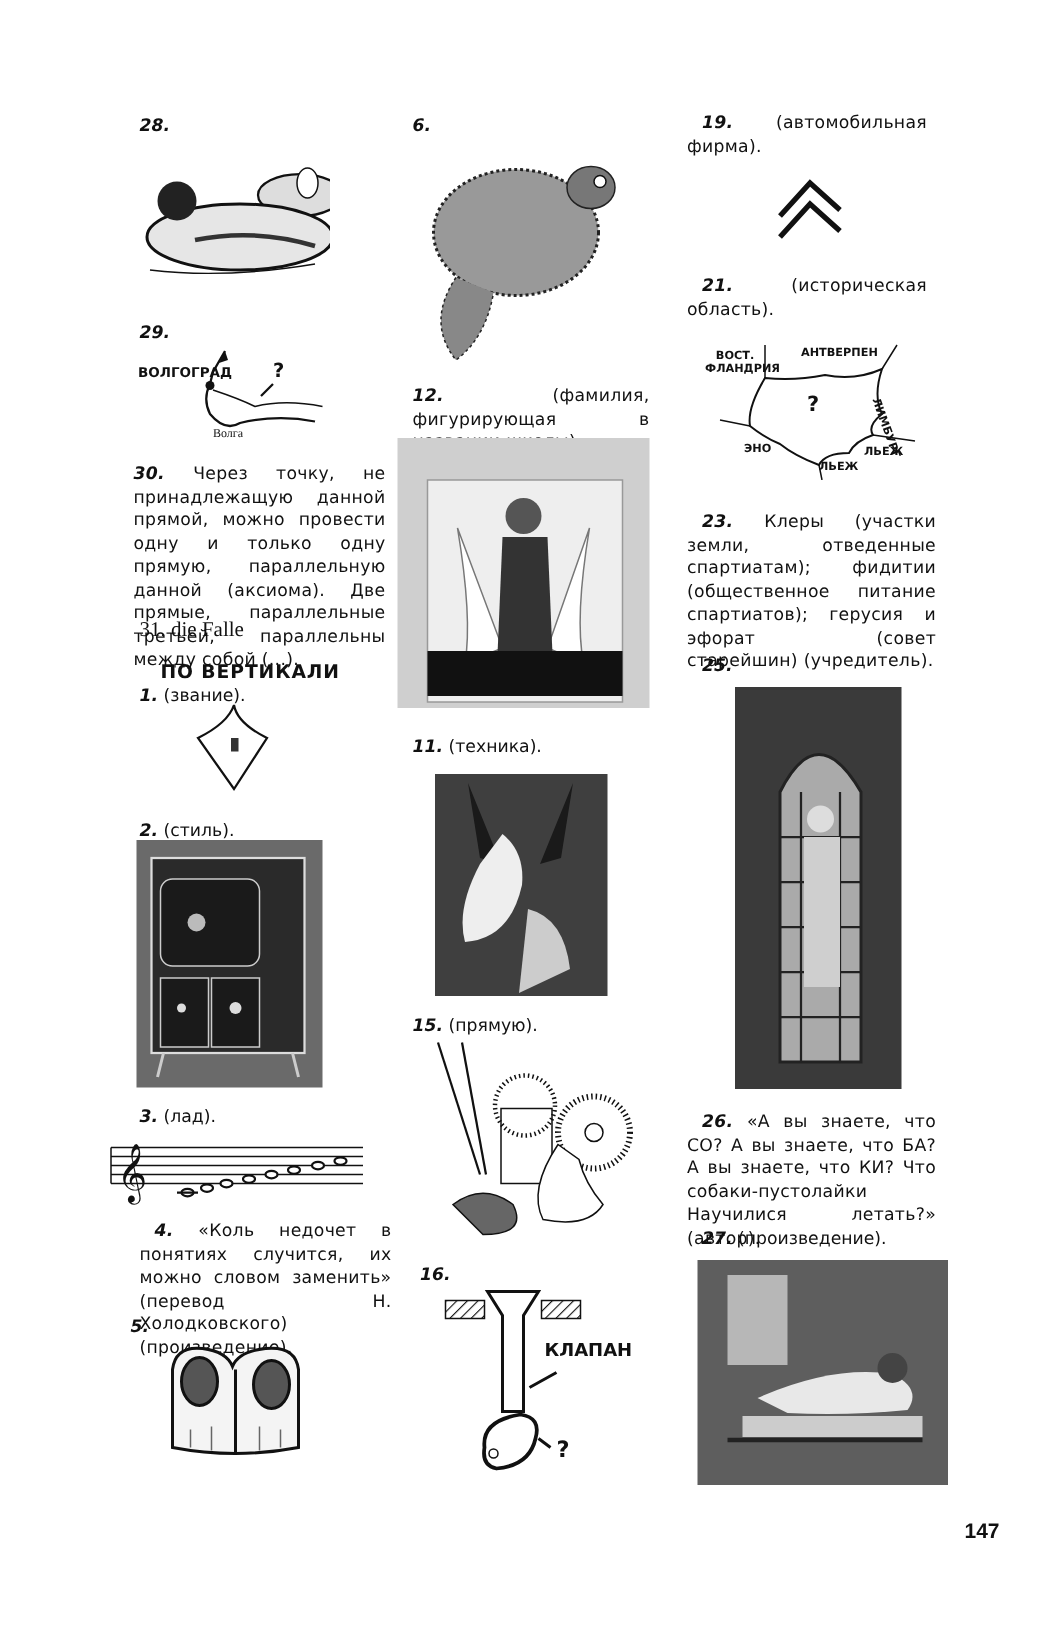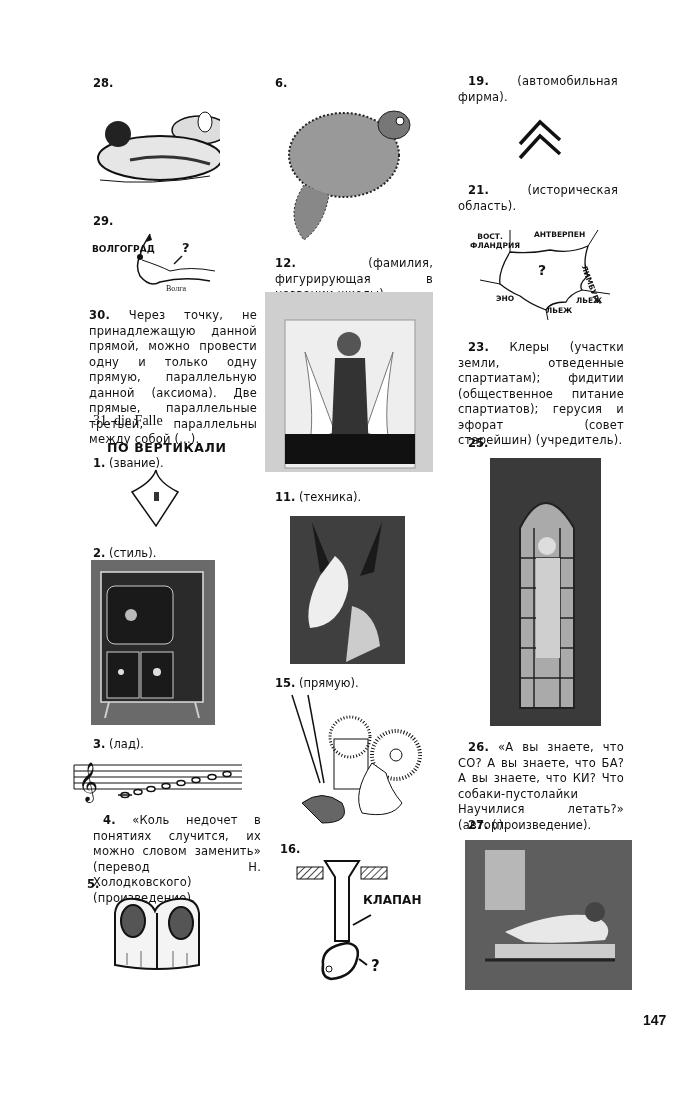--- a/index.html
+++ b/index.html
@@ -1,21 +1,21 @@
 <!DOCTYPE html>
 <html><head>
 <meta charset="utf-8">
 <style>
   html, body { margin: 0; padding: 0; }
   body {
     width: 700px; height: 1093px; background: #ffffff; position: relative; overflow: hidden;
     font-family: "DejaVu Sans", sans-serif; color: #111;
   }
   .abs { position: absolute; }
-  .num { font-weight: bold; }
+  .num { font-weight: bold; font-style: italic; }
   .txt { font-size: 11.5px; line-height: 15.5px; text-align: justify; letter-spacing: 0.2px; }
   .lbl { font-size: 11.5px; line-height: 15px; }
   .serif { font-family: "Liberation Serif", serif; font-size: 14px; }
   .heading { font-weight: bold; font-size: 12.5px; letter-spacing: 0.6px; }
   .photo { background: #555; overflow: hidden; }
   .pagenum { font-weight: bold; font-size: 14px; font-family: "Liberation Sans", sans-serif; margin-left: 39px; }
   svg { display: block; }
 </style>
 </head>
 <body>
@@ -35,21 +35,21 @@
 <div class="abs" style="left:90px;top:226px;width:140px;height:70px;">
   <svg width="140" height="70" class="abs" style="left:0;top:0;">
     <path d="M60 8 L52 22 L50 30 Q45 40 50 50 Q60 62 70 56 Q95 50 120 55" stroke="#111" fill="none" stroke-width="1.5"></path>
     <path d="M60 8 L56 16 L62 14 Z" fill="#111"></path>
     <path d="M52 34 Q70 40 80 45 Q100 40 125 45" stroke="#111" fill="none"></path>
     <circle cx="50" cy="31" r="3" fill="#111"></circle>
     <path d="M92 30 L84 38" stroke="#111" stroke-width="1.5"></path>
   </svg>
   <span class="abs" style="left:2px;top:18px;font-size:9px;font-weight:bold;">ВОЛГОГРАД</span>
   <span class="abs" style="left:92px;top:14px;font-size:13px;font-weight:bold;">?</span>
-  <span class="abs" style="left:76px;top:58px;font-size:8px;font-family:'Liberation Serif',serif;">Волга</span>
+  <span class="abs" style="left:52px;top:58px;font-size:8px;font-family:'Liberation Serif',serif;">Волга</span>
 </div>
 
 <div class="abs txt" style="left:89px;top:308px;width:168px;text-indent:0;">
   <span class="num">30.</span>
   <span>Через точку, не принадлежащую данной прямой, можно провести одну и только одну прямую, параллельную данной (аксиома). Две прямые, параллельные третьей, параллельны между собой (...).</span>
 </div>
 
 <div class="abs serif" style="left:93px;top:413px;">31. die Falle</div>
 
 <div class="abs heading" style="left:107px;top:440px;">ПО ВЕРТИКАЛИ</div>

